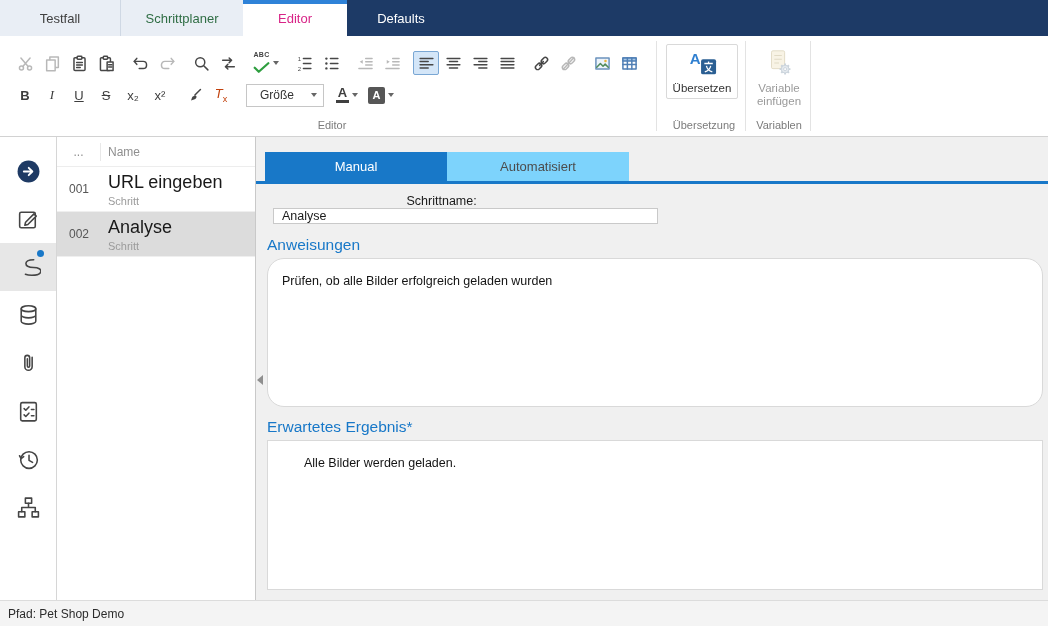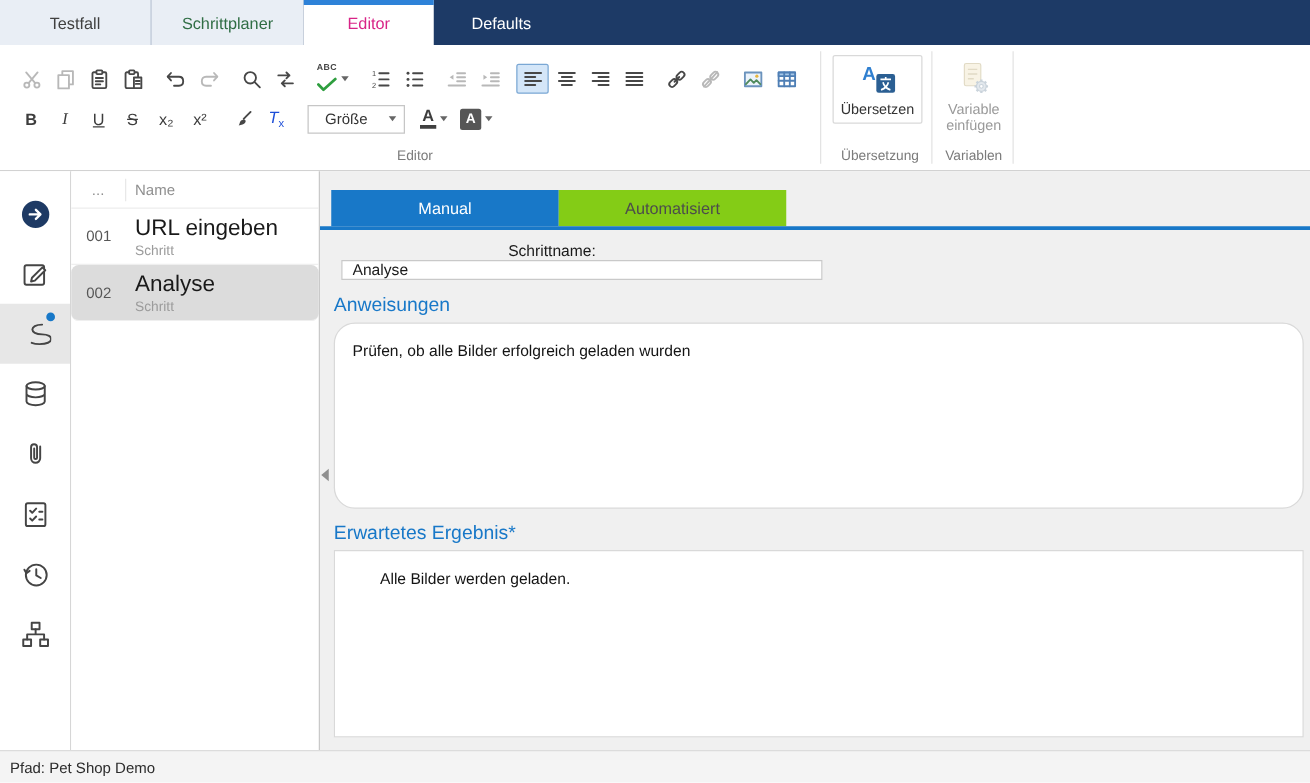--- a/index.html
+++ b/index.html
@@ -30,21 +30,21 @@
   .fmt { font-size:13px; color:#3d3d3d; }
   .fmt .b { font-weight:bold; }
   .fmt .i { font-style:italic; font-family:"Liberation Serif", serif; }
   .fmt .u { text-decoration:underline; }
   .fmt .s { text-decoration:line-through; }
   .caret { width:0; height:0; border-left:3.5px solid transparent; border-right:3.5px solid transparent;
            border-top:4px solid #666; margin-left:3px; }
   .spell { display:flex; flex-direction:column; align-items:center; }
   .spell-abc { font-size:7px; font-weight:bold; color:#444; line-height:8px; letter-spacing:.3px; }
   .spell-check { width:10px; height:7px; }
-  .clearfmt { font-size:13px; color:#1d4ed8; font-style:italic; }
+  .clearfmt { font-size:13px; color:#c2410c; font-style:italic; }
   .clearfmt sub { font-size:9px; font-style:normal; }
   .combo { width:78px; height:23px; border:1px solid #c6c6c6; background:#fff; display:flex; align-items:center;
            font-size:12px; color:#333; padding-left:13px; margin:0 8px 0 4px; }
   .combo .caret { margin-left:auto; margin-right:6px; }
   .colorbtn { display:flex; align-items:center; padding:0 4px; height:24px; margin-right:2px; }
   .stack { display:flex; flex-direction:column; align-items:center; line-height:12px; }
   .fc-letter { font-size:13px; color:#3d3d3d; font-weight:bold; }
   .fc-bar { width:13px; height:3px; background:#404040; margin-top:1px; }
   .bg-box { width:17px; height:17px; background:#565656; color:#fff; font-size:11px; font-weight:bold;
             display:flex; align-items:center; justify-content:center; border-radius:2px; }
@@ -73,34 +73,34 @@
 
   
   .steps { position:absolute; left:57px; top:137px; width:199px; bottom:26px; background:#fff;
            border-right:1px solid #c9c9c9; }
   .steps-header { height:30px; display:flex; align-items:center; border-bottom:1px solid #ededed;
                   color:#8f8f8f; font-size:12px; }
   .col-num { width:44px; text-align:center; }
   .steps-header .col-num { border-right:1px solid #e8e8e8; height:18px; line-height:18px; }
   .col-name { padding-left:7px; }
   .step-row { height:45px; display:flex; align-items:center; border-bottom:1px solid #efefef; cursor:default; }
-  .step-row.sel { background:#dcdcdc;border-radius:6px; }
+  .step-row.sel { background:#dcdcdc; }
   .step-num { width:44px; text-align:center; font-size:12px; color:#565656; }
   .step-main { display:flex; flex-direction:column; padding-left:7px; }
   .step-name { font-size:18px; color:#191919; }
   .step-sub { font-size:11px; color:#9b9b9b; margin-top:2px; }
 
   
   .content { position:absolute; left:256px; top:137px; right:0; bottom:26px; background:#f0f0f0; }
   .collapse { position:absolute; left:1px; top:238px; width:0; height:0; border-top:5px solid transparent;
               border-bottom:5px solid transparent; border-right:6px solid #8f8f8f; }
   .ctabs { position:absolute; left:9px; top:15px; display:flex; }
   .ctab { width:182px; height:29px; display:flex; align-items:center; justify-content:center; font-size:13px; cursor:default; }
   .ctab.active { background:#1878c8; color:#fff; }
-  .ctab.inactive { background:#84cc16; color:#4c4c4c; }
+  .ctab.inactive { background:#7dd3fc; color:#4c4c4c; }
   .blueline { position:absolute; left:0; right:0; top:44px; height:3px; background:#1878c8; }
   .namerow { position:absolute; left:17px; top:57px; height:25px; display:flex; align-items:center;flex-direction:column; }
   .namerow label { font-size:12.5px; color:#1a1a1a; width:118px; }
   .namerow input { width:385px; height:24px; border:1px solid #c9c9c9; font-size:12.5px; padding:0 8px;
                    font-family:inherit; color:#1a1a1a; outline:none; background:#fff; }
   .h-blue { position:absolute; left:11px; font-size:15.5px; color:#1878c8; }
   #h1 { top:99px; } #h2 { top:281px; }
   .bigtext { position:absolute; left:11px; width:776px; border:1px solid #d9d9d9; background:#fff;
              font-family:inherit; font-size:12.5px; color:#141414; padding:15px 14px; resize:none; outline:none; }
   #ta1 { top:121px; height:149px;border-radius:17px; }

